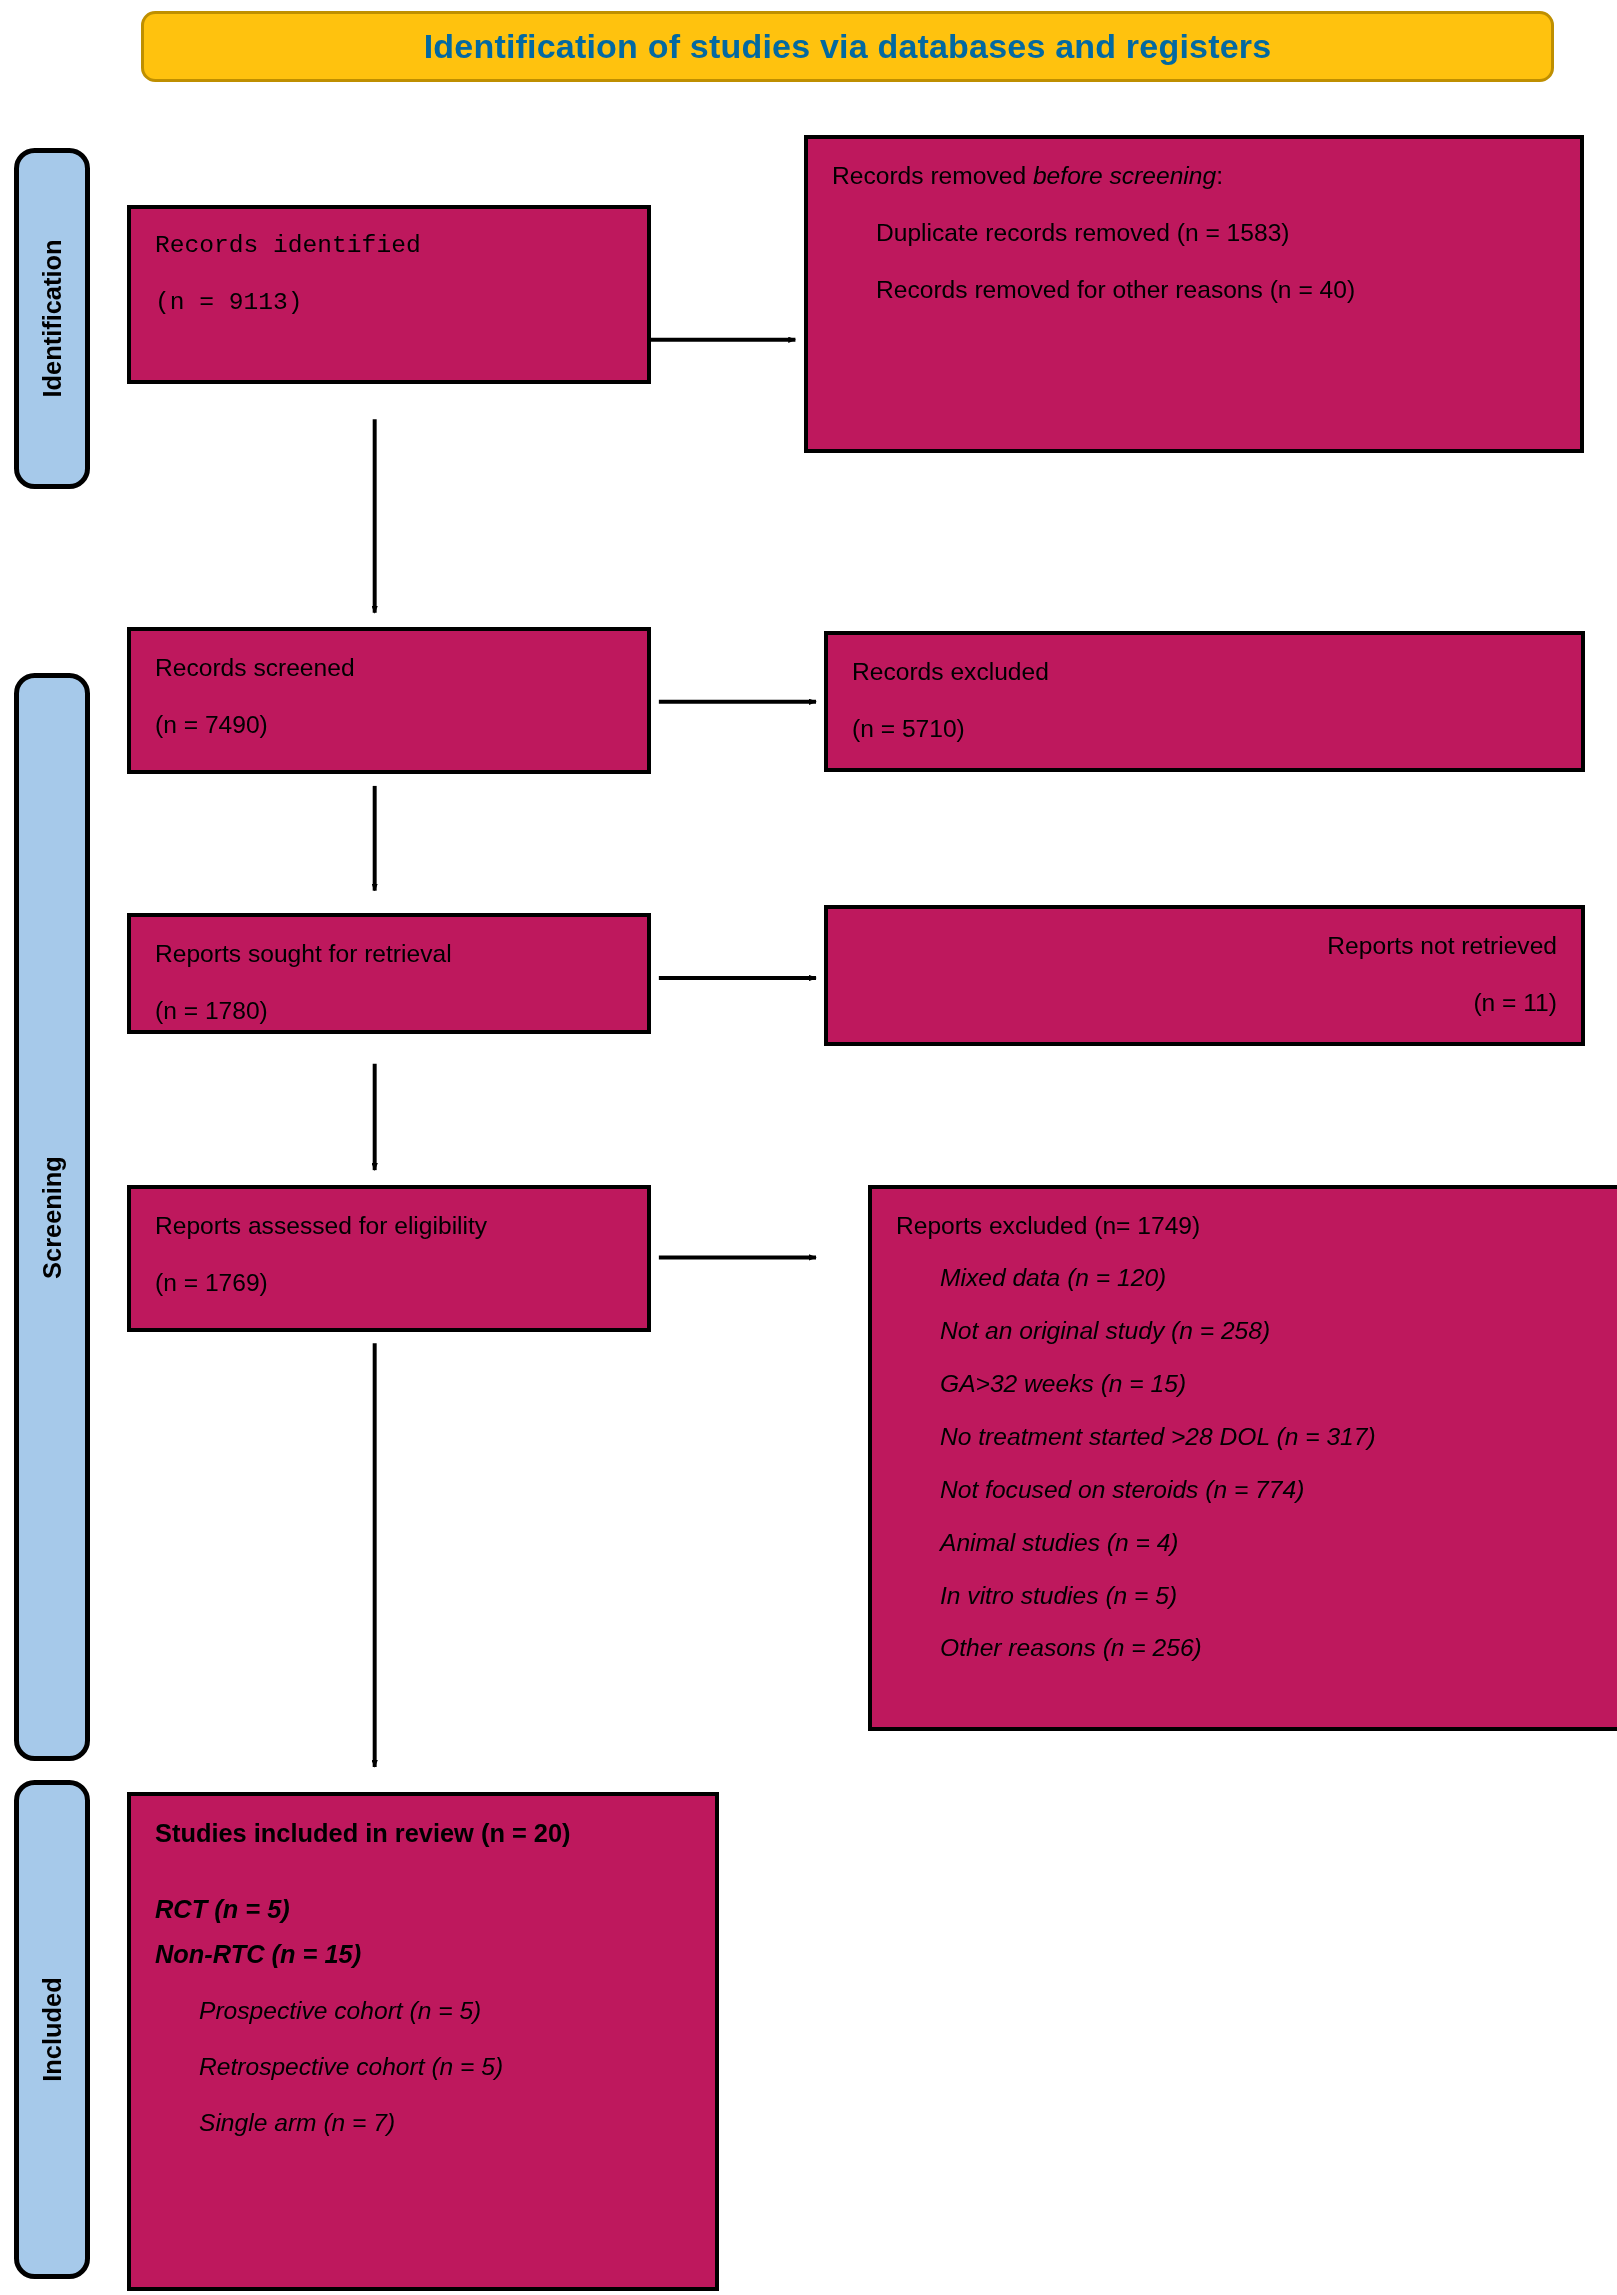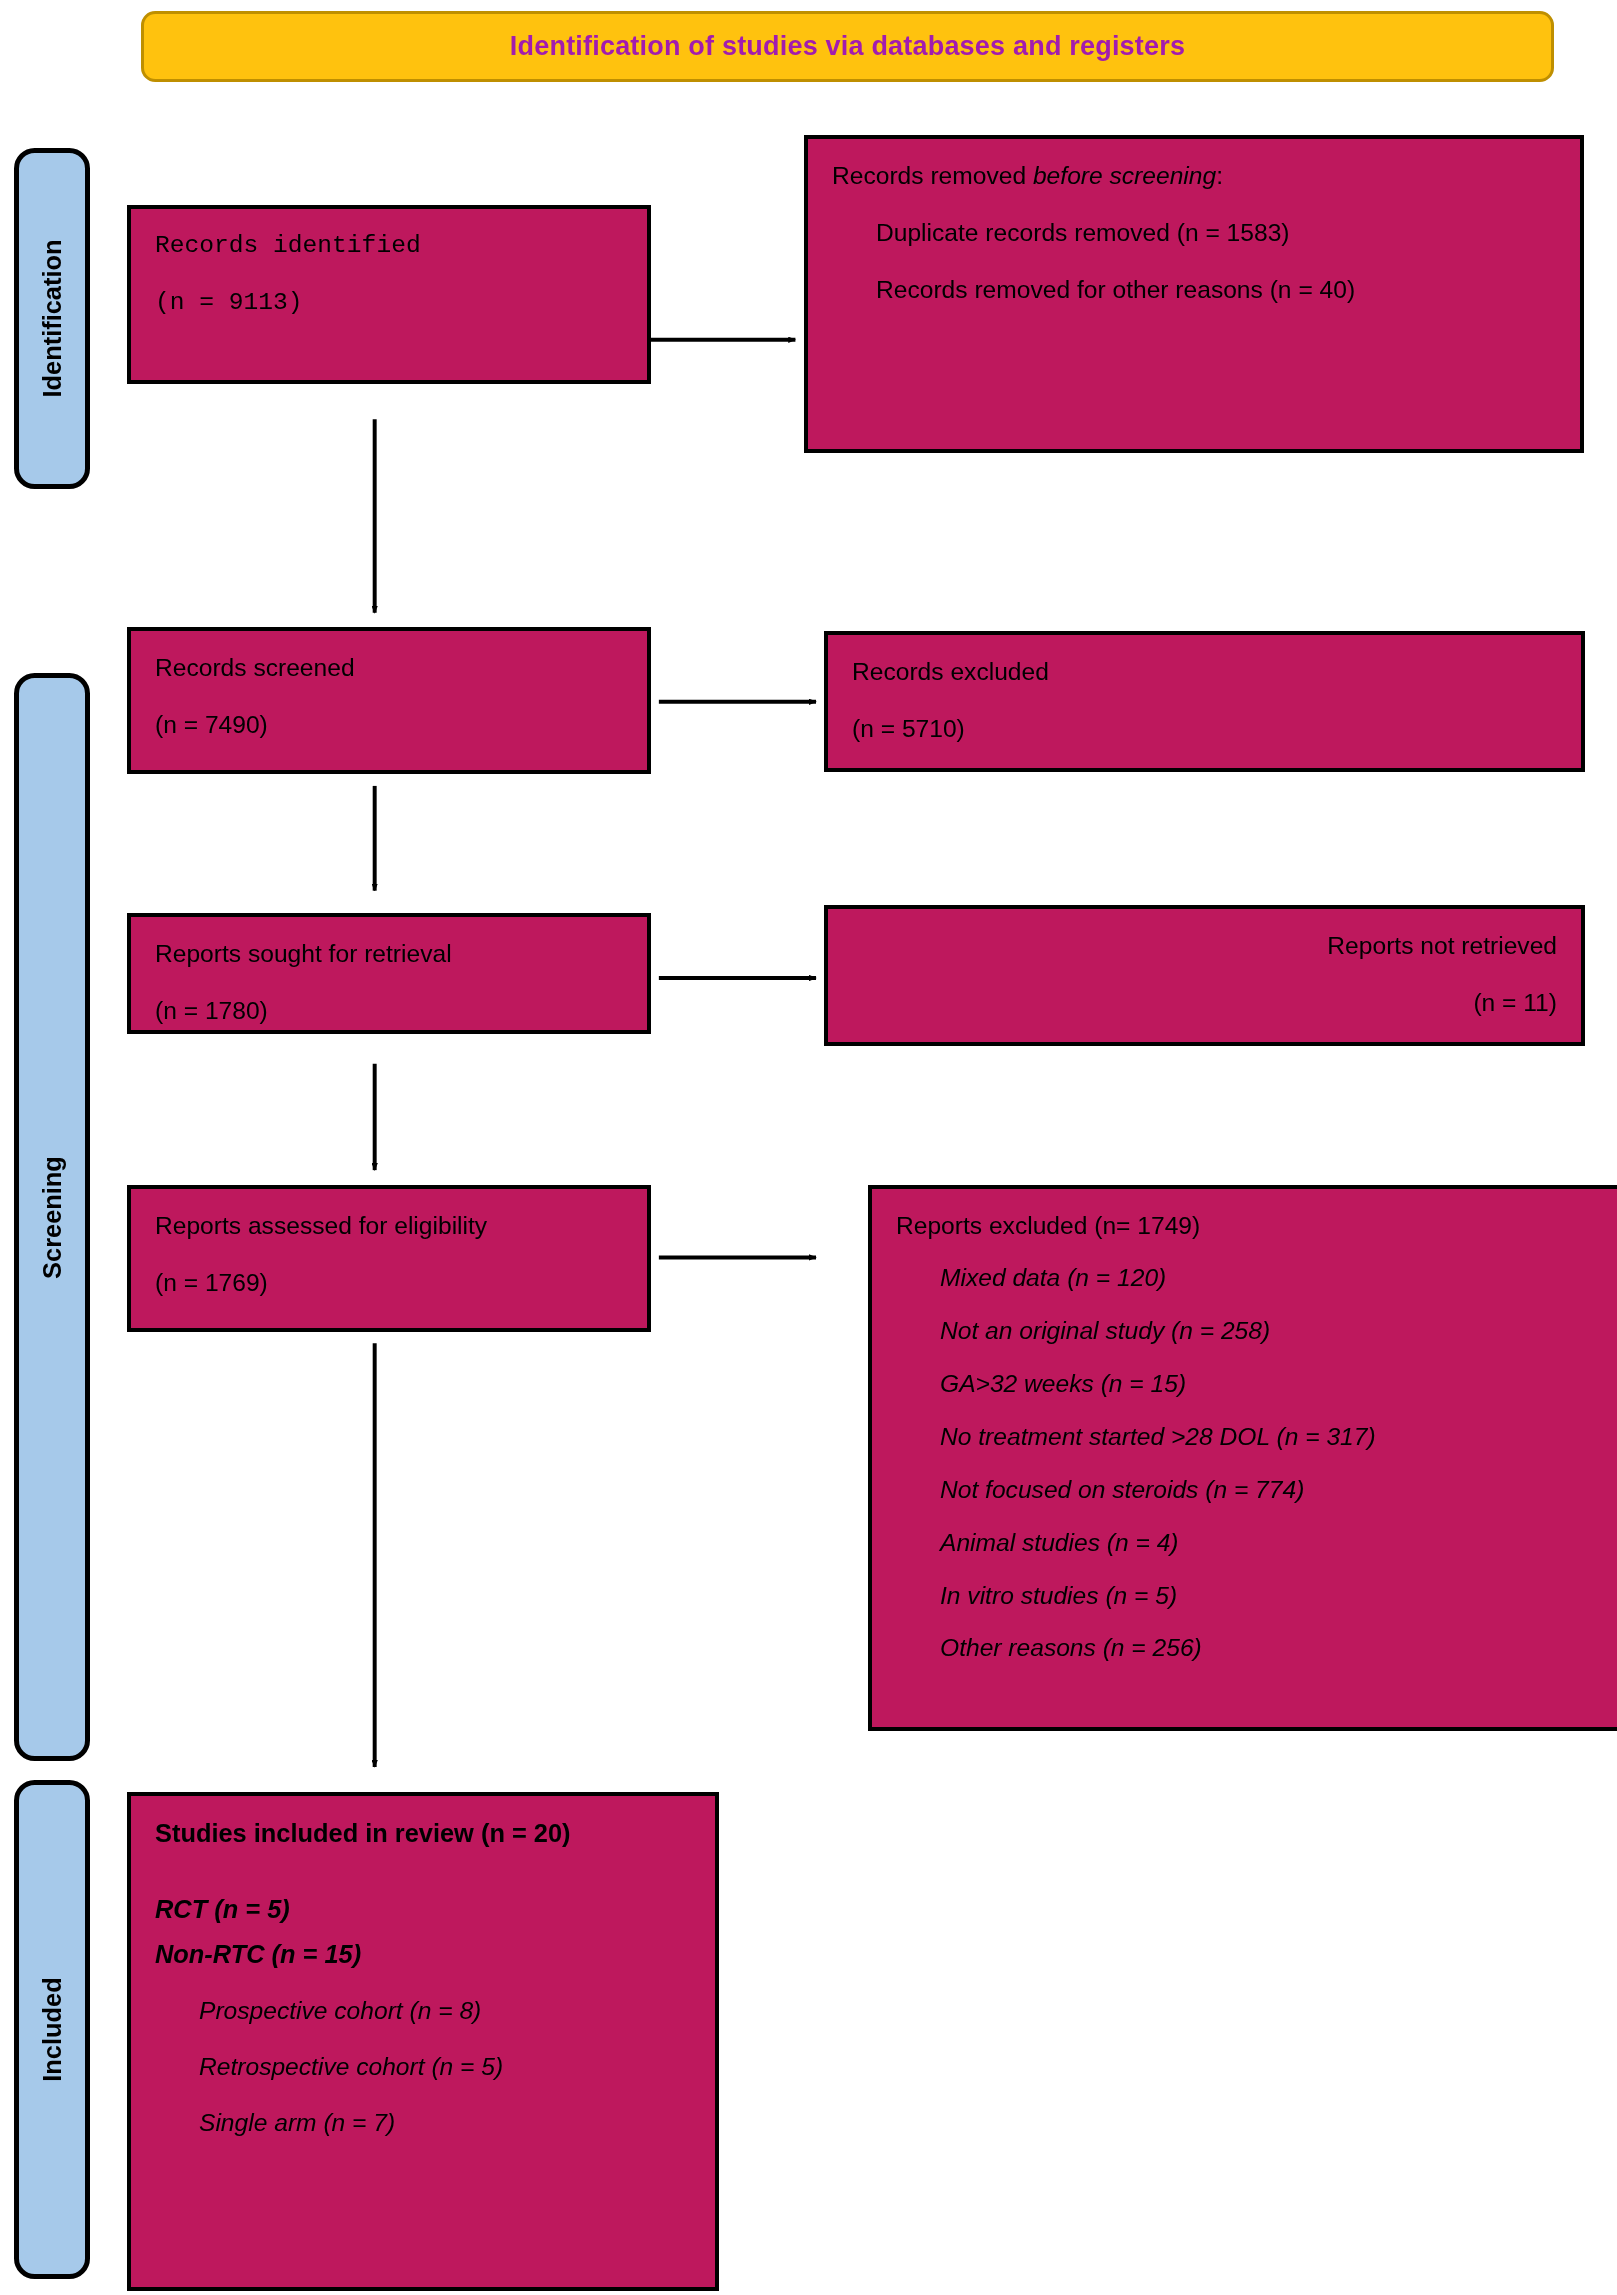--- a/index.html
+++ b/index.html
@@ -32,24 +32,24 @@
     height: 71px;
     background: #FFC20E;
     border: 3.2px solid #BF8F00;
     border-radius: 14.3px;
     box-sizing: border-box;
     display: flex;
     align-items: center;
     justify-content: center;
   }
   .banner-text {
-    font-size: 27px;
+    font-size: 34px;
     font-weight: bold;
     letter-spacing: 0.2px;
-    color: #a21caf;
+    color: #0369a1;
     text-align: right;
   }
 
   
   .stage {
     position: absolute;
     background: #A6C9EA;
     border: 5.6px solid #000000;
     border-radius: 20.6px;
     box-sizing: border-box;
@@ -200,19 +200,19 @@
     <p class="reason it">Not focused on steroids (n = 774)</p>
     <p class="reason it">Animal studies (n = 4)</p>
     <p class="reason it">In vitro studies (n = 5)</p>
     <p class="reason it">Other reasons (n = 256)</p>
   </div>
 
   <div class="box" id="box-included">
     <p class="head">Studies included in review (n = 20)</p>
     <p class="cat" style="margin-top:43px;">RCT (n = 5)</p>
     <p class="cat" style="margin-top:12.7px;">Non-RTC (n = 15)</p>
-    <p class="sub">Prospective cohort (n = 8)</p>
+    <p class="sub">Prospective cohort (n = 5)</p>
     <p class="sub">Retrospective cohort (n = 5)</p>
     <p class="sub">Single arm (n = 7)</p>
   </div>
 
 </div>
 
 
 </body></html>

